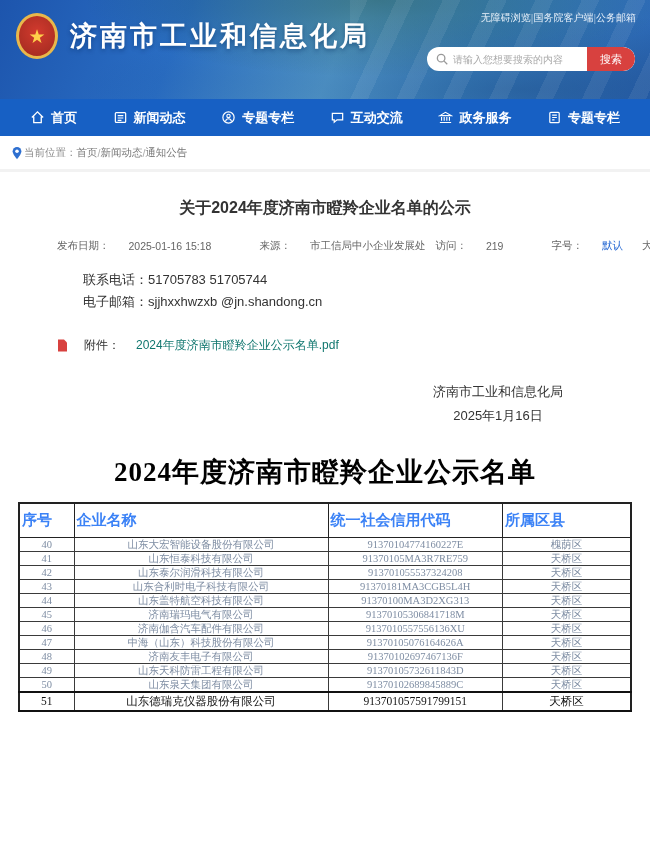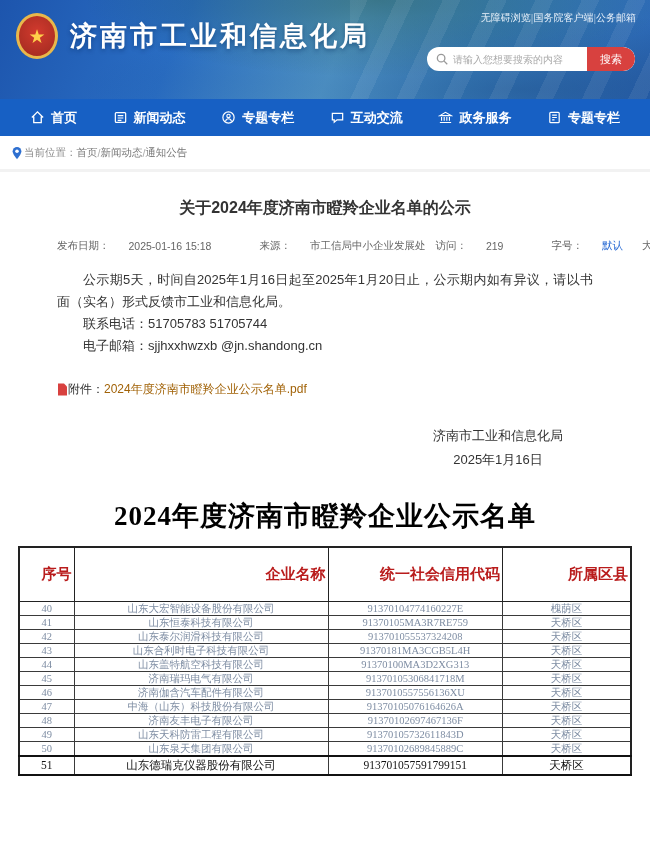--- a/index.html
+++ b/index.html
@@ -51,33 +51,33 @@
   .article-title { text-align:center; font-size:16px; font-weight:bold; color:#333; margin:10px 0 20px; }
   .meta { display:flex; justify-content:space-between; font-size:10.5px; color:#666;
     margin:0 0 16px 0; padding-right:55px; }
   .meta .grp { display:flex; gap:19px; align-items:center; white-space:nowrap; }
   .meta .grp + .grp { margin-left:10px; }
   .fs-opt { cursor:pointer; }
   .fs-default { color:#2b6cd4; }
   .body-text p { font-size:13px; color:#333; line-height:22px; text-indent:2em;
     text-align:justify; margin:0; }
   .contact-line { font-size:13px; color:#333; line-height:22px; text-indent:2em; margin:0; }
-  .attachment { margin:24px 0 0 0; display:flex; align-items:center; gap:0; font-size:12px; color:#333; }
-  .attachment a { color:#a16207; text-decoration:none; cursor:pointer; }
+  .attachment { margin:24px 0 0 0; display:flex; align-items:center; gap:16px; font-size:12px; color:#333; }
+  .attachment a { color:#0f766e; text-decoration:none; cursor:pointer; }
   .signature { text-align:right; margin:26px 30px 0 0; }
   .signature .sig-inner { display:inline-block; text-align:center; font-size:13px; color:#333; line-height:24px; }
 
   
   .notice-section { padding:22px 18px 24px 18px; }
   .notice-title { text-align:center; font-family:"Liberation Serif","DejaVu Serif",serif;
     font-weight:bold; font-size:27px; color:#000; margin:4px 0 12px 0; letter-spacing:1px; }
   table.notice { width:100%; border-collapse:collapse; border:2px solid #222;
     font-family:"Liberation Serif","DejaVu Serif",serif; }
-  table.notice th { border:1px solid #222; font-size:15px; font-weight:bold; color:#b91c1c;
-    padding:17px 2px; text-align:right; }
+  table.notice th { border:1px solid #222; font-size:15px; font-weight:bold; color:#3b82f6;
+    padding:7px 2px; text-align:left; }
   table.notice td { border:1px solid #3a3a3a; font-size:10.5px; color:#7e8da3;
     padding:0 2px; height:13px; line-height:13px; text-align:center; white-space:nowrap; }
   table.notice tr.highlight td { color:#111; font-size:11.5px; height:17px; line-height:17px;
     border-top:2px solid #111; border-bottom:2px solid #111; }
   col.c-no { width:9%; } col.c-name { width:41.5%; } col.c-code { width:28.5%; } col.c-dist { width:21%; }
 </style>
 </head>
 <body>
 
 <header class="site-header">
@@ -178,21 +178,20 @@
       <span>219</span>
       <span style="width:10px"></span>
       <span>字号：</span>
       <span class="fs-opt fs-default">默认</span>
       <span class="fs-opt">大</span>
       <span class="fs-opt">超大</span>
     </span>
   </div>
 
   <div class="body-text">
-    <p>公示期5天，时间自2025年1月16日起至2025年1月20日止，公示期内如有异议，请以书面（实名）形式反馈市工业和信息化局。</p>
     <p class="contact-line">联系电话：51705783  51705744</p>
     <p class="contact-line">电子邮箱：sjjhxxhwzxb @jn.shandong.cn</p>
   </div>
 
   <div class="attachment">
     <svg width="11" height="13" viewBox="0 0 11 13">
         <path d="M1 0.5 H7 L10 3.5 V12.5 H1 Z" fill="#d8413f"></path>
       </svg>
     <span>附件：</span>
     <a>2024年度济南市瞪羚企业公示名单.pdf</a>

